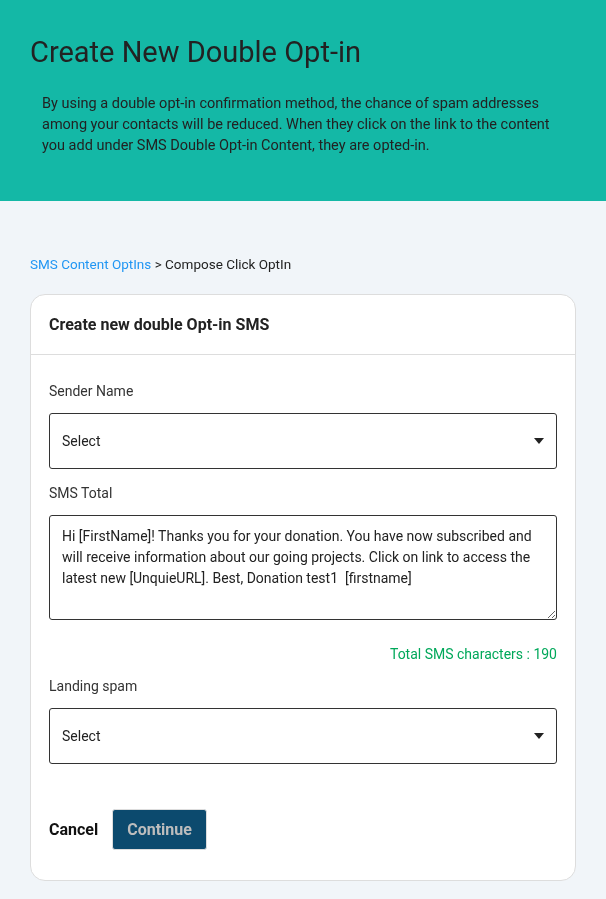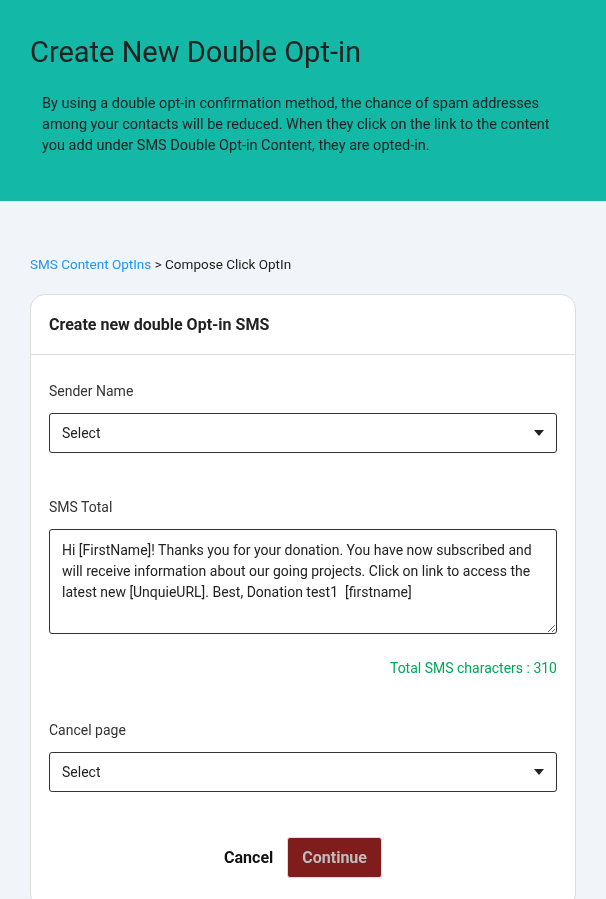--- a/index.html
+++ b/index.html
@@ -48,36 +48,36 @@
     }
     .card-header h2 {
       font-size: 16px;
       font-weight: 700;
       color: #222;
     }
     .card-body {
       padding: 28px 18px 30px;
     }
     .form-group {
-      margin-bottom: 46px;
+      margin-bottom: 16px;
     }
     .form-group.last {
       margin-bottom: 45px;
     }
     .form-label {
       display: block;
       font-size: 14px;
       color: #333;
       margin-bottom: 14px;
     }
     .select-wrap {
       position: relative;
       border: 1px solid #333;
       border-radius: 3px;
-      height: 40px;
+      height: 56px;
       display: flex;
       align-items: center;
       padding: 0 12px;
       cursor: pointer;
       background: #fff;
     }
     .select-text {
       font-size: 14px;
       color: #222;
       flex: 1;
@@ -104,38 +104,38 @@
       text-align: right;
       margin-top: 22px;
     }
     .sms-stats div {
       font-size: 14px;
       color: #00a85a;
       margin-bottom: 6px;
     }
     .actions {
       display: flex;
-      justify-content: center;
+      justify-content: flex-start;
       align-items: center;
       gap: 14px;
     }
     .btn-cancel {
       font-size: 16px;
       font-weight: 700;
       color: #111;
       background: none;
       border: none;
       cursor: pointer;
       font-family: inherit;
     }
     .btn-continue {
       font-size: 16px;
       font-weight: 700;
       color: #bdbdbd;
-      background: #7f1d1d;
+      background: #0c4a6e;
       border: 1px solid #ddd;
       border-radius: 3px;
       padding: 10px 14px;
       font-family: inherit;
       cursor: default;
     }
   </style>
 </head>
 <body>
 
@@ -161,26 +161,26 @@
         <div class="select-wrap">
           <span class="select-text">Select</span>
           <span class="caret"></span>
         </div>
       </div>
 
       <div class="form-group">
         <label class="form-label">SMS Total</label>
         <textarea class="textarea" style="">Hi [FirstName]! Thanks you for your donation. You have now subscribed and will receive information about our going projects. Click on link to access the latest new [UnquieURL]. Best, Donation test1  [firstname]</textarea>
         <div class="sms-stats">
-          <div>Total SMS characters : 310</div>
+          <div>Total SMS characters : 190</div>
         </div>
       </div>
 
       <div class="form-group last">
-        <label class="form-label">Cancel page</label>
+        <label class="form-label">Landing spam</label>
         <div class="select-wrap">
           <span class="select-text">Select</span>
           <span class="caret"></span>
         </div>
       </div>
 
       <div class="actions">
         <button class="btn-cancel">Cancel</button>
         <button class="btn-continue" disabled="">Continue</button>
       </div>

